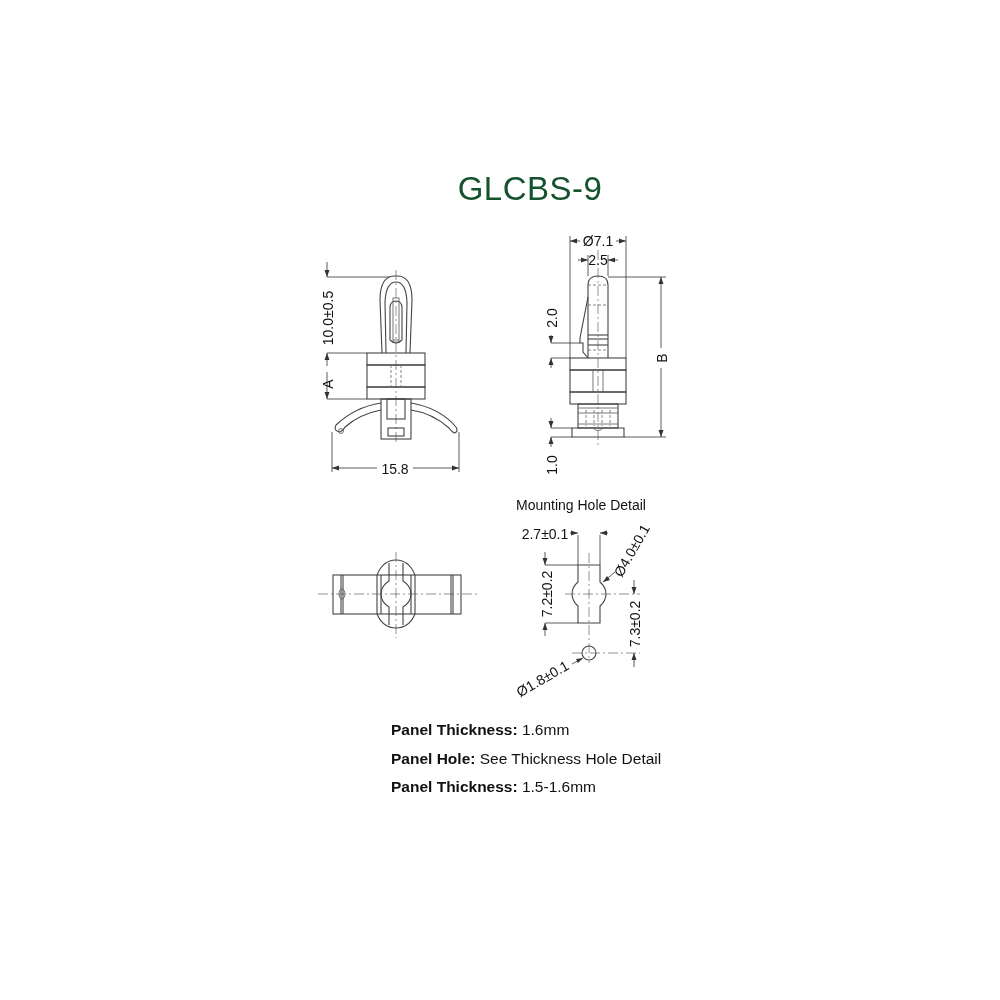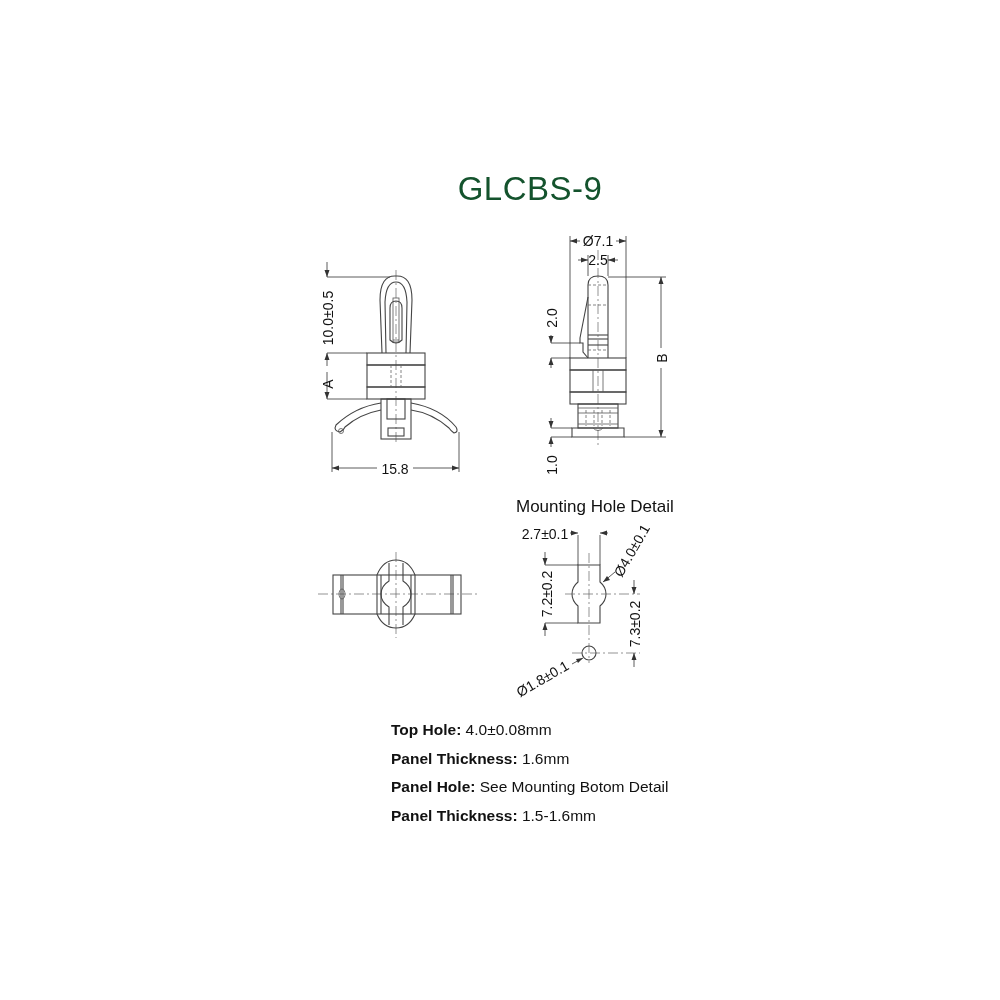--- a/index.html
+++ b/index.html
@@ -8,21 +8,21 @@
   .title { position:absolute; left:0; width:1000px; top:170px; text-align:center;
            font-size:33px; letter-spacing:0.5px; color:#14532d;padding-left:30px; }
   svg.drawing { position:absolute; left:0; top:0; width:1000px; height:1000px; }
   svg .ln { stroke:#444; stroke-width:1.1; fill:none; }
   svg .thin { stroke:#555; stroke-width:0.8; fill:none; }
   svg .ctr { stroke:#666; stroke-width:0.7; fill:none; stroke-dasharray:10 3 2 3; }
   svg .hid { stroke:#666; stroke-width:0.8; fill:none; stroke-dasharray:3 2; }
   svg .dim { stroke:#333; stroke-width:0.8; fill:none; }
   svg .arr { fill:#333; stroke:none; }
   svg text { font-family:"Liberation Sans", sans-serif; fill:#111; }
-  .detail-title { position:absolute; left:516px; top:497px; font-size:17px; color:#111;text-align:center; }
+  .detail-title { position:absolute; left:516px; top:497px; font-size:14px; color:#111;text-align:center; }
   .specs { position:absolute; left:391px; top:719px; }
   .spec-row { height:28.5px; font-size:15.5px; line-height:22px; white-space:nowrap; }
   .spec-row b { font-weight:bold; }
 </style>
 </head>
 <body>
 
 <div class="title">GLCBS-9</div>
 
 <svg class="drawing" viewBox="0 0 1000 1000" xmlns="http://www.w3.org/2000/svg">
@@ -200,24 +200,21 @@
     <line class="dim" x1="572" y1="664" x2="583" y2="658"></line>
     <polygon class="arr" points="583,658 576,659 578,663"></polygon>
     <text transform="translate(545,683) rotate(-30)" text-anchor="middle" font-size="14">Ø1.8±0.1</text>
   </g>
 </svg>
 
 <div class="detail-title">Mounting Hole Detail</div>
 
 <div class="specs">
   <div class="spec-row">
-    <b>Top Hole:</b><span> 4.0±0.08mm</span>
-  </div>
-  <div class="spec-row">
     <b>Panel Thickness:</b><span> 1.6mm</span>
   </div>
   <div class="spec-row">
-    <b>Panel Hole:</b><span> See Mounting Botom Detail</span>
+    <b>Panel Hole:</b><span> See Thickness Hole Detail</span>
   </div>
   <div class="spec-row">
     <b>Panel Thickness:</b><span> 1.5-1.6mm</span>
   </div>
 </div>
 
 </body></html>

